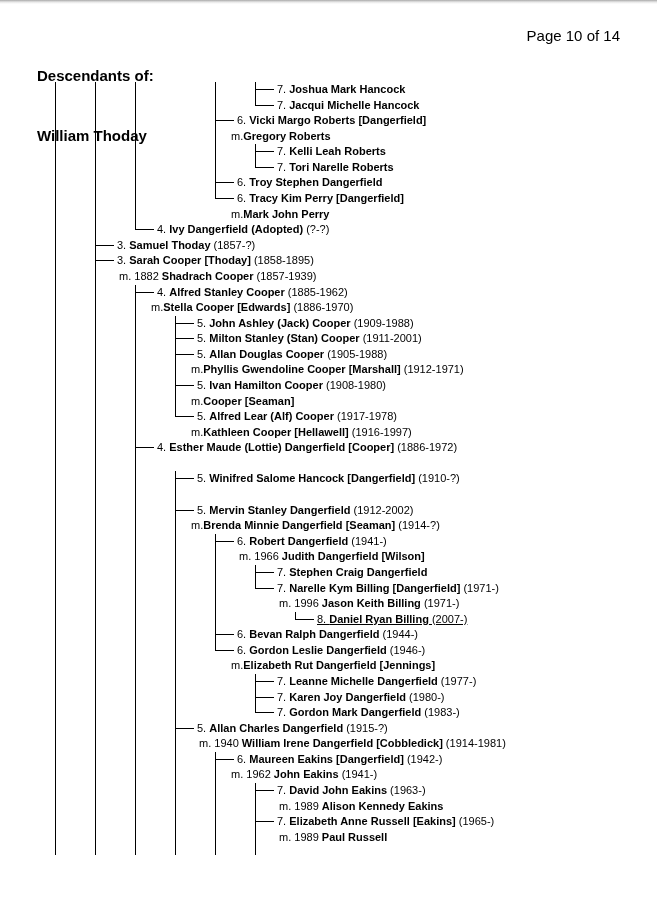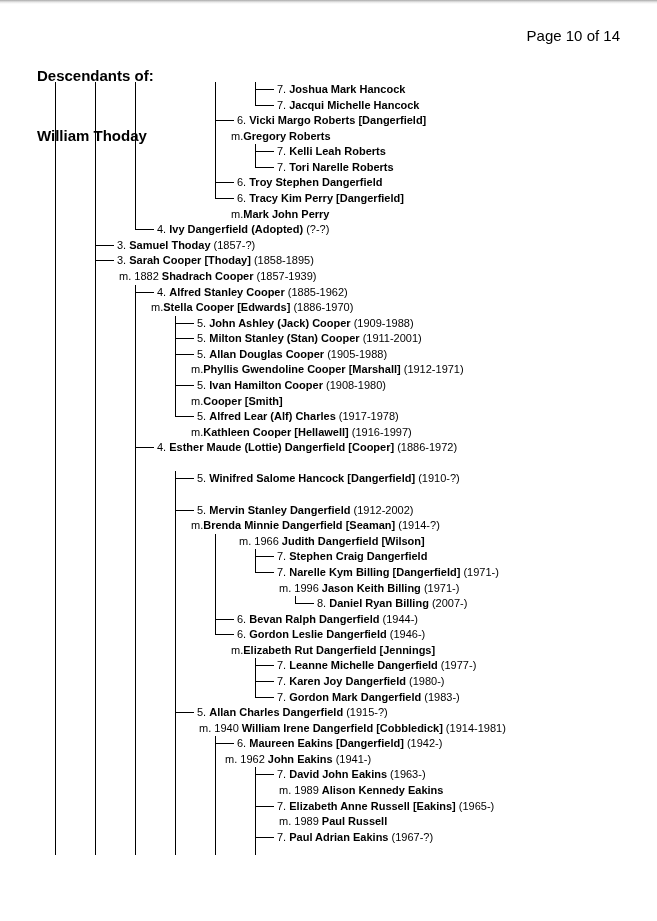--- a/index.html
+++ b/index.html
@@ -207,29 +207,29 @@
         <div class="vline" style="left: 135px;"></div>
         <div class="vline" style="left: 175px;"></div>
         <div class="stub" style="left: 175px;"></div>
         <div class="txt" style="left: 197px;"><span>5. </span><span class="nm">Ivan Hamilton Cooper</span><span> (1908-1980)</span></div>
       </div>
       <div class="row">
         <div class="vline" style="left: 55px;"></div>
         <div class="vline" style="left: 95px;"></div>
         <div class="vline" style="left: 135px;"></div>
         <div class="vline" style="left: 175px;"></div>
-        <div class="txt" style="left: 191px;"><span>m.</span><span class="nm">Cooper [Smith]</span></div>
+        <div class="txt" style="left: 191px;"><span>m.</span><span class="nm">Cooper [Seaman]</span></div>
       </div>
       <div class="row">
         <div class="vline" style="left: 55px;"></div>
         <div class="vline" style="left: 95px;"></div>
         <div class="vline" style="left: 135px;"></div>
         <div class="vline elbow" style="left: 175px;"></div>
         <div class="stub" style="left: 175px;"></div>
-        <div class="txt" style="left: 197px;"><span>5. </span><span class="nm">Alfred Lear (Alf) Charles</span><span> (1917-1978)</span></div>
+        <div class="txt" style="left: 197px;"><span>5. </span><span class="nm">Alfred Lear (Alf) Cooper</span><span> (1917-1978)</span></div>
       </div>
       <div class="row">
         <div class="vline" style="left: 55px;"></div>
         <div class="vline" style="left: 95px;"></div>
         <div class="vline" style="left: 135px;"></div>
         <div class="txt" style="left: 191px;"><span>m.</span><span class="nm">Kathleen Cooper [Hellawell]</span><span> (1916-1997)</span></div>
       </div>
       <div class="row">
         <div class="vline" style="left: 55px;"></div>
         <div class="vline" style="left: 95px;"></div>
@@ -270,20 +270,29 @@
         <div class="vline" style="left: 135px;"></div>
         <div class="vline" style="left: 175px;"></div>
         <div class="txt" style="left: 191px;"><span>m.</span><span class="nm">Brenda Minnie Dangerfield [Seaman]</span><span> (1914-?)</span></div>
       </div>
       <div class="row">
         <div class="vline" style="left: 55px;"></div>
         <div class="vline" style="left: 95px;"></div>
         <div class="vline" style="left: 135px;"></div>
         <div class="vline" style="left: 175px;"></div>
         <div class="vline" style="left: 215px;"></div>
+        <div class="stub" style="left: 215px;"></div>
+        <div class="txt" style="left: 237px;"><span>6. </span><span class="nm">Robert Dangerfield</span><span> (1941-)</span></div>
+      </div>
+      <div class="row">
+        <div class="vline" style="left: 55px;"></div>
+        <div class="vline" style="left: 95px;"></div>
+        <div class="vline" style="left: 135px;"></div>
+        <div class="vline" style="left: 175px;"></div>
+        <div class="vline" style="left: 215px;"></div>
         <div class="txt" style="left: 239px;"><span>m. 1966 </span><span class="nm">Judith Dangerfield [Wilson]</span></div>
       </div>
       <div class="row">
         <div class="vline" style="left: 55px;"></div>
         <div class="vline" style="left: 95px;"></div>
         <div class="vline" style="left: 135px;"></div>
         <div class="vline" style="left: 175px;"></div>
         <div class="vline" style="left: 215px;"></div>
         <div class="vline" style="left: 255px;"></div>
         <div class="stub" style="left: 255px;"></div>
@@ -308,21 +317,21 @@
         <div class="txt" style="left: 279px;"><span>m. 1996 </span><span class="nm">Jason Keith Billing</span><span> (1971-)</span></div>
       </div>
       <div class="row">
         <div class="vline" style="left: 55px;"></div>
         <div class="vline" style="left: 95px;"></div>
         <div class="vline" style="left: 135px;"></div>
         <div class="vline" style="left: 175px;"></div>
         <div class="vline" style="left: 215px;"></div>
         <div class="vline elbow" style="left: 295px;"></div>
         <div class="stub" style="left: 295px;"></div>
-        <div class="txt" style="left: 317px;"><span>8. </span><span class="nm">Daniel Ryan Billing</span><span> (2007-)</span></div>
+        <div class="txt" style="left: 317px; text-decoration: underline;"><span>8. </span><span class="nm">Daniel Ryan Billing</span><span> (2007-)</span></div>
       </div>
       <div class="row">
         <div class="vline" style="left: 55px;"></div>
         <div class="vline" style="left: 95px;"></div>
         <div class="vline" style="left: 135px;"></div>
         <div class="vline" style="left: 175px;"></div>
         <div class="vline" style="left: 215px;"></div>
         <div class="stub" style="left: 215px;"></div>
         <div class="txt" style="left: 237px;"><span>6. </span><span class="nm">Bevan Ralph Dangerfield</span><span> (1944-)</span></div>
       </div>
@@ -392,21 +401,21 @@
         <div class="vline" style="left: 215px;"></div>
         <div class="stub" style="left: 215px;"></div>
         <div class="txt" style="left: 237px;"><span>6. </span><span class="nm">Maureen Eakins [Dangerfield]</span><span> (1942-)</span></div>
       </div>
       <div class="row">
         <div class="vline" style="left: 55px;"></div>
         <div class="vline" style="left: 95px;"></div>
         <div class="vline" style="left: 135px;"></div>
         <div class="vline" style="left: 175px;"></div>
         <div class="vline" style="left: 215px;"></div>
-        <div class="txt" style="left: 225px;"><span>m. 1962 </span><span class="nm">John Eakins</span><span> (1941-)</span></div>
+        <div class="txt" style="left: 231px;"><span>m. 1962 </span><span class="nm">John Eakins</span><span> (1941-)</span></div>
       </div>
       <div class="row">
         <div class="vline" style="left: 55px;"></div>
         <div class="vline" style="left: 95px;"></div>
         <div class="vline" style="left: 135px;"></div>
         <div class="vline" style="left: 175px;"></div>
         <div class="vline" style="left: 215px;"></div>
         <div class="vline" style="left: 255px;"></div>
         <div class="stub" style="left: 255px;"></div>
         <div class="txt" style="left: 277px;"><span>7. </span><span class="nm">David John Eakins</span><span> (1963-)</span></div>
@@ -431,30 +440,20 @@
         <div class="txt" style="left: 277px;"><span>7. </span><span class="nm">Elizabeth Anne Russell [Eakins]</span><span> (1965-)</span></div>
       </div>
       <div class="row">
         <div class="vline" style="left: 55px;"></div>
         <div class="vline" style="left: 95px;"></div>
         <div class="vline" style="left: 135px;"></div>
         <div class="vline" style="left: 175px;"></div>
         <div class="vline" style="left: 215px;"></div>
         <div class="vline" style="left: 255px;"></div>
         <div class="txt" style="left: 279px;"><span>m. 1989 </span><span class="nm">Paul Russell</span></div>
-      </div>
-      <div class="row">
-        <div class="vline" style="left: 55px;"></div>
-        <div class="vline" style="left: 95px;"></div>
-        <div class="vline" style="left: 135px;"></div>
-        <div class="vline" style="left: 175px;"></div>
-        <div class="vline" style="left: 215px;"></div>
-        <div class="vline" style="left: 255px;"></div>
-        <div class="stub" style="left: 255px;"></div>
-        <div class="txt" style="left: 277px;"><span>7. </span><span class="nm">Paul Adrian Eakins</span><span> (1967-?)</span></div>
       </div>
       <div class="row spacer">
         <div class="vline" style="left: 55px;"></div>
         <div class="vline" style="left: 95px;"></div>
         <div class="vline" style="left: 135px;"></div>
         <div class="vline" style="left: 175px;"></div>
         <div class="vline" style="left: 215px;"></div>
         <div class="vline" style="left: 255px;"></div>
       </div>
     </div>

